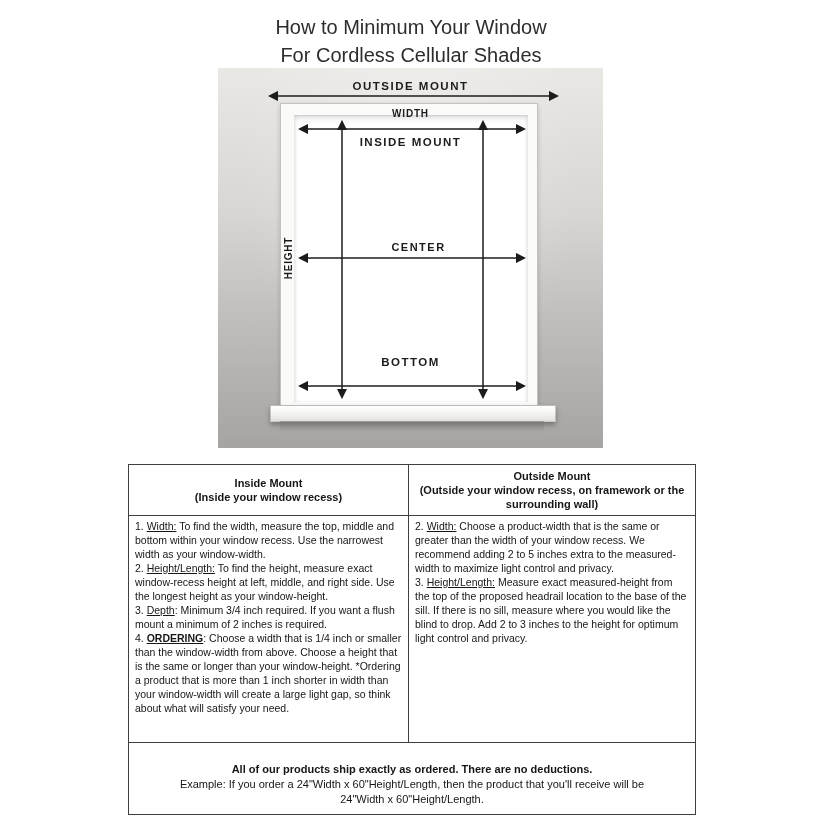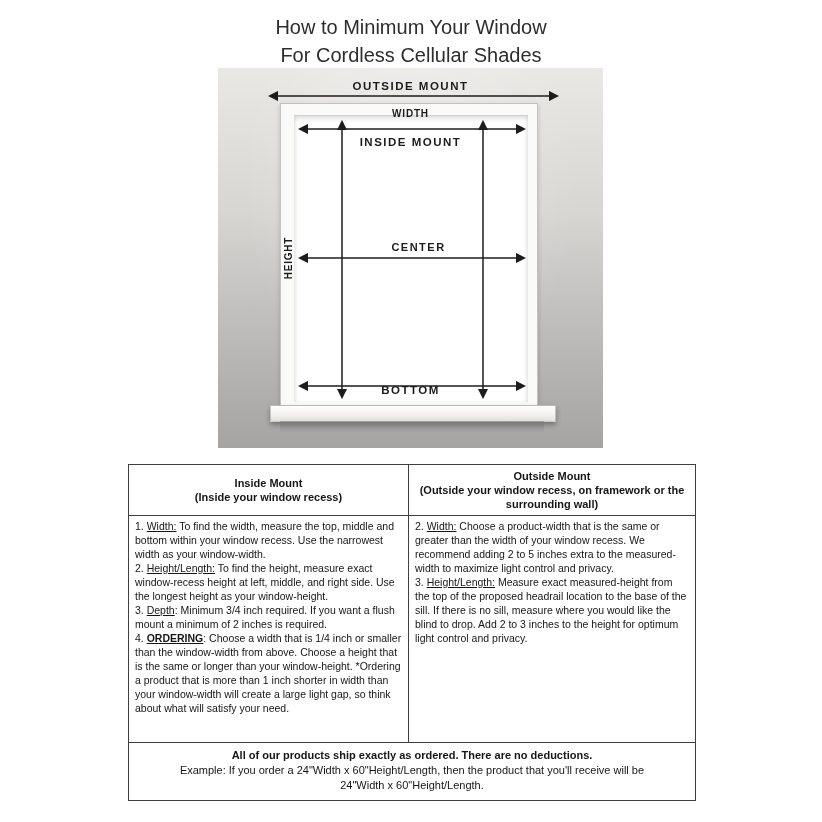--- a/index.html
+++ b/index.html
@@ -35,40 +35,40 @@
   .arrow-svg{position:absolute;left:0;top:0;width:385px;height:380px;}
   .arrow-line{stroke:var(--arrow,#1c1c1c);stroke-width:1.5;}
   .ah-fill{fill:var(--arrow,#1c1c1c);}
 
   .dlabel{position:absolute;left:0;right:0;text-align:center;font-weight:700;
           color:var(--arrow,#1c1c1c);}
   .lb-outside{top:12px;font-size:11.5px;letter-spacing:1.5px;}
   .lb-width{top:40px;font-size:10px;letter-spacing:0.8px;}
   .lb-inside{top:68px;font-size:11.5px;letter-spacing:1.5px;}
   .lb-center{top:173px;font-size:11px;letter-spacing:1.5px;padding-left:16px;}
-  .lb-bottom{top:316px;font-size:11.5px;letter-spacing:1.5px;}
+  .lb-bottom{top:288px;font-size:11.5px;letter-spacing:1.5px;}
   .lb-height{position:absolute;left:46px;top:183px;width:52px;height:14px;
              transform:rotate(-90deg);transform-origin:center;text-align:center;
              font-weight:700;font-size:10px;letter-spacing:0.8px;color:var(--arrow,#1c1c1c);}
 
   
   .mtable{position:absolute;left:128px;top:464px;width:568px;
           border:1px solid var(--line,#3f3f3f);font-size:10.5px;line-height:14px;
           color:#161616;box-sizing:border-box;}
   .thead,.tbody{display:grid;grid-template-columns:280px 1fr;}
   .th{padding:4px 6px;text-align:center;font-weight:700;box-sizing:border-box;
       border-bottom:1px solid var(--line,#3f3f3f);display:flex;flex-direction:column;justify-content:center;}
   .th.colsep,.td.colsep{border-right:1px solid var(--line,#3f3f3f);}
   .th-title{font-size:11px;}
   .th-sub{font-size:11px;}
   .td{padding:3px 6px 6px 6px;box-sizing:border-box;min-height:226px;}
   .item{margin:0;}
   .u{text-decoration:underline;text-align:center;}
   .bu{font-weight:700;text-decoration:underline;}
-  .tfoot{border-top:1px solid var(--line,#3f3f3f);text-align:center;padding:5px 8px 7px 8px;
+  .tfoot{border-top:1px solid var(--line,#3f3f3f);text-align:center;padding:19px 8px 7px 8px;
          font-size:11px;line-height:15px;}
   .foot-bold{font-weight:700;}
 </style>
 </head>
 <body>
 
 <div class="page">
 
   <div class="title">
     <div>How to Minimum Your Window</div>

